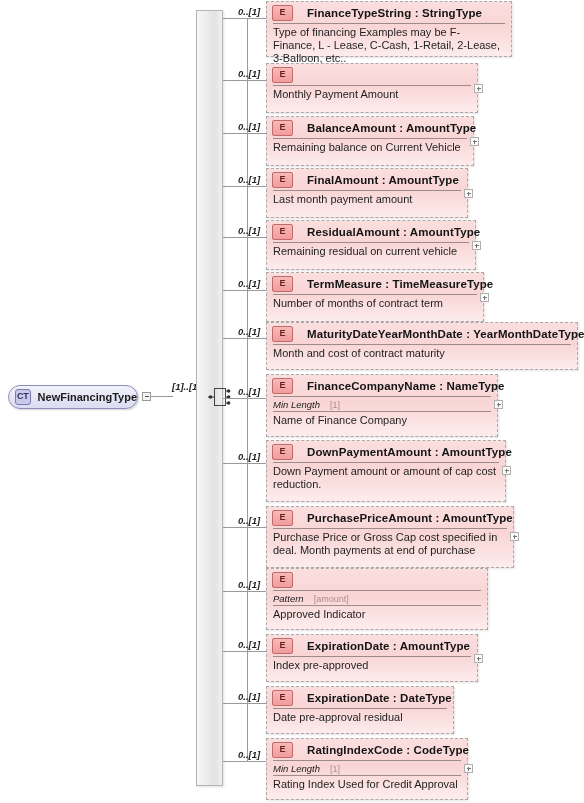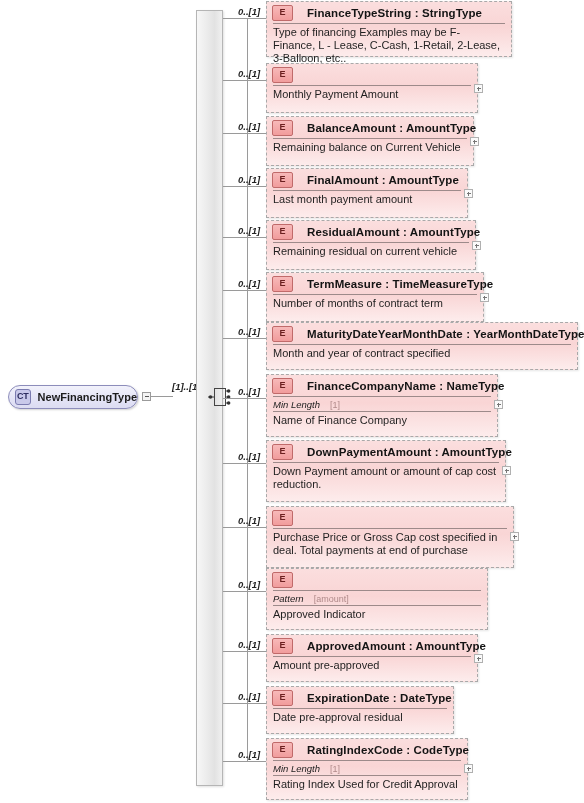--- a/index.html
+++ b/index.html
@@ -307,21 +307,21 @@
     <div class="plus" style="left: 480px; top: 293px;"></div>
     <div class="wire wire-h" style="left: 223px; top: 338px; width: 24px;"></div>
     <div class="wire wire-h" style="left: 247px; top: 338px; width: 19px;"></div>
     <div class="occ" style="left: 238px; top: 326px;">0..[1]</div>
     <div class="elem" style="left: 266px; top: 322px; width: 312px; height: 48px;">
       <div class="elem-head">
         <div class="e-badge">E</div>
         <div class="e-name">MaturityDateYearMonthDate : YearMonthDateType</div>
       </div>
       <div class="sep"></div>
-      <div class="doc">Month and year of contract specified</div>
+      <div class="doc">Month and cost of contract maturity</div>
     </div>
     <div class="wire wire-h" style="left: 223px; top: 398px; width: 24px;"></div>
     <div class="wire wire-h" style="left: 247px; top: 398px; width: 19px;"></div>
     <div class="occ" style="left: 238px; top: 386px;">0..[1]</div>
     <div class="elem" style="left: 266px; top: 374px; width: 232px; height: 63px;">
       <div class="elem-head">
         <div class="e-badge">E</div>
         <div class="e-name">FinanceCompanyName : NameType</div>
       </div>
       <div class="sep"></div>
@@ -344,23 +344,24 @@
       <div class="sep"></div>
       <div class="doc">Down Payment amount or amount of cap cost reduction.</div>
     </div>
     <div class="plus" style="left: 502px; top: 466px;"></div>
     <div class="wire wire-h" style="left: 223px; top: 527px; width: 24px;"></div>
     <div class="wire wire-h" style="left: 247px; top: 527px; width: 19px;"></div>
     <div class="occ" style="left: 238px; top: 515px;">0..[1]</div>
     <div class="elem" style="left: 266px; top: 506px; width: 248px; height: 62px;">
       <div class="elem-head">
         <div class="e-badge">E</div>
-      </div>
-      <div class="sep"></div>
-      <div class="doc">Purchase Price or Gross Cap cost specified in deal.  Total payments at end of purchase</div>
+        <div class="e-name">PurchasePriceAmount : AmountType</div>
+      </div>
+      <div class="sep"></div>
+      <div class="doc">Purchase Price or Gross Cap cost specified in deal.  Month payments at end of purchase</div>
     </div>
     <div class="plus" style="left: 510px; top: 532px;"></div>
     <div class="wire wire-h" style="left: 223px; top: 591px; width: 24px;"></div>
     <div class="wire wire-h" style="left: 247px; top: 591px; width: 19px;"></div>
     <div class="occ" style="left: 238px; top: 579px;">0..[1]</div>
     <div class="elem" style="left: 266px; top: 568px; width: 222px; height: 62px;">
       <div class="elem-head">
         <div class="e-badge">E</div>
       </div>
       <div class="sep"></div>
@@ -370,24 +371,24 @@
       </div>
       <div class="sep"></div>
       <div class="doc">Approved Indicator</div>
     </div>
     <div class="wire wire-h" style="left: 223px; top: 651px; width: 24px;"></div>
     <div class="wire wire-h" style="left: 247px; top: 651px; width: 19px;"></div>
     <div class="occ" style="left: 238px; top: 639px;">0..[1]</div>
     <div class="elem" style="left: 266px; top: 634px; width: 212px; height: 48px;">
       <div class="elem-head">
         <div class="e-badge">E</div>
-        <div class="e-name">ApprovedAmount : AmountType</div>
-      </div>
-      <div class="sep"></div>
-      <div class="doc">Amount pre-approved</div>
+        <div class="e-name">ExpirationDate : AmountType</div>
+      </div>
+      <div class="sep"></div>
+      <div class="doc">Index pre-approved</div>
     </div>
     <div class="plus" style="left: 474px; top: 654px;"></div>
     <div class="wire wire-h" style="left: 223px; top: 703px; width: 24px;"></div>
     <div class="wire wire-h" style="left: 247px; top: 703px; width: 19px;"></div>
     <div class="occ" style="left: 238px; top: 691px;">0..[1]</div>
     <div class="elem" style="left: 266px; top: 686px; width: 188px; height: 48px;">
       <div class="elem-head">
         <div class="e-badge">E</div>
         <div class="e-name">ExpirationDate : DateType</div>
       </div>

